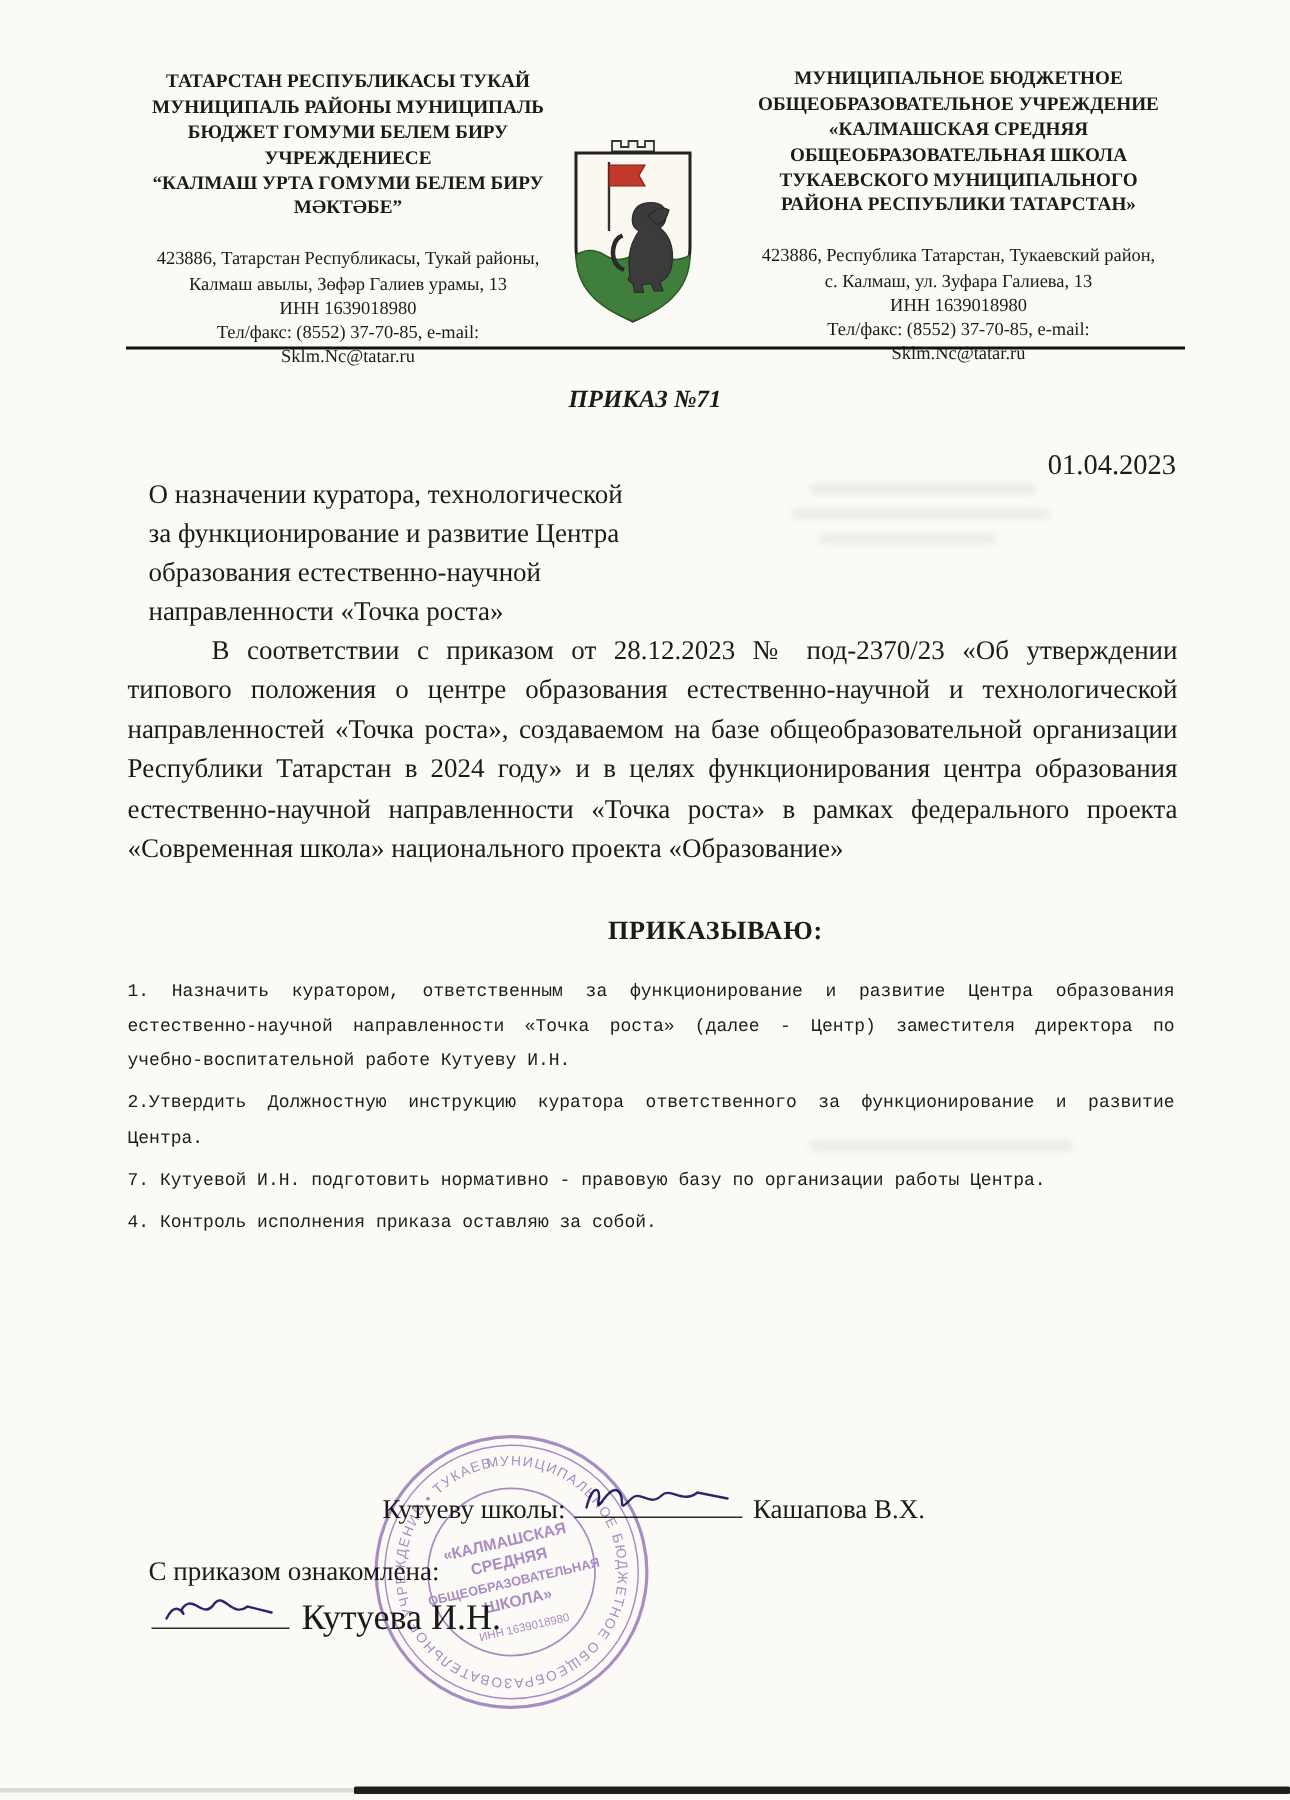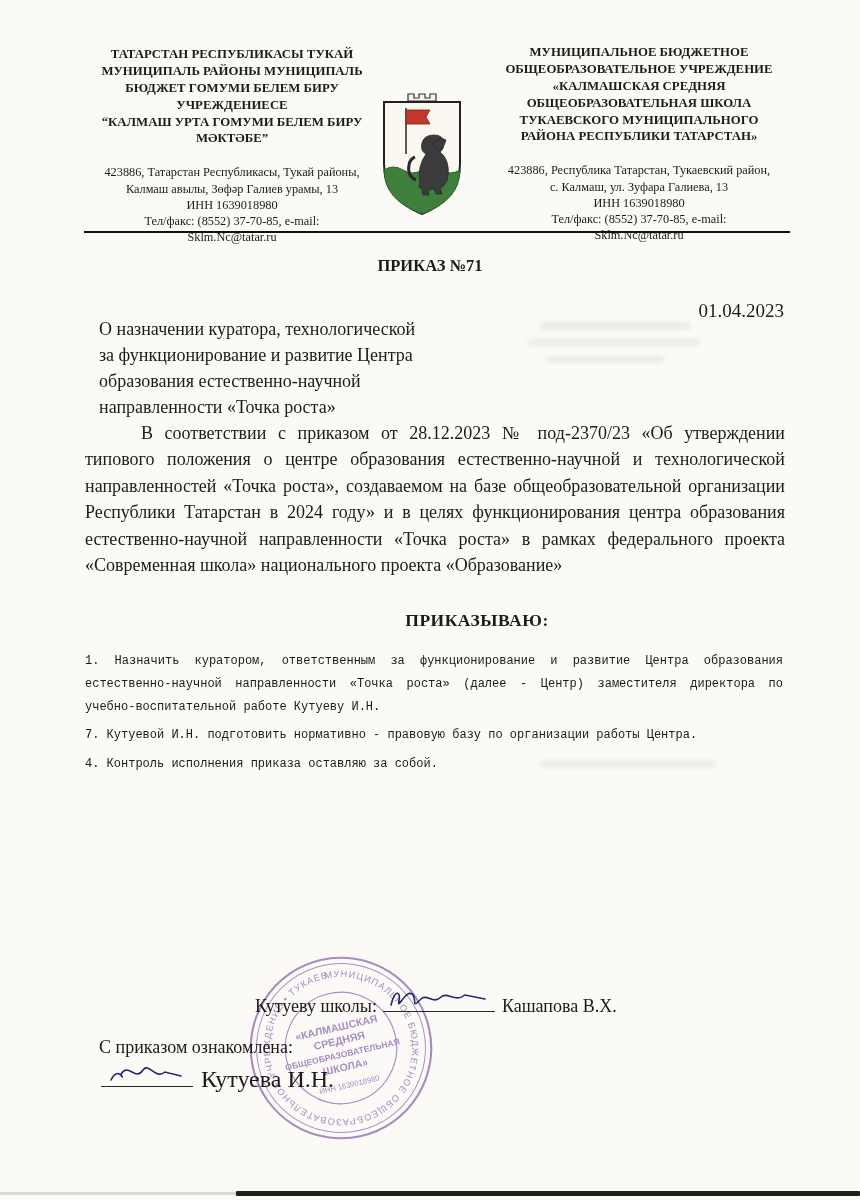--- a/index.html
+++ b/index.html
@@ -29,21 +29,21 @@
   }
 
   .hdr-rule {
     position:absolute; left:84px; top:231px; width:706px; height:0;
     border-top:2px solid #111;
   }
 
   
   .order-title {
     position:absolute; left:0; top:256px; width:860px;
-    text-align:center; font-weight:bold; font-size:16.5px;
+    text-align:center; font-weight:bold; font-size:16.5px;font-style:italic;
   }
   .order-date {
     position:absolute; right:76px; top:300px;
     font-size:19px;
     text-align:center;
   }
   .order-subject {
     position:absolute; left:99px; top:316px; width:400px;
     font-size:18px; line-height:1.45;
   }
@@ -167,20 +167,21 @@
 за функционирование и развитие Центра
 образования естественно-научной
  направленности «Точка роста»</div>
 
   <div class="order-preamble">В соответствии с приказом от 28.12.2023  №  под-2370/23  «Об утверждении типового положения о центре образования естественно-научной и технологической направленностей «Точка роста», создаваемом на базе общеобразовательной организации Республики Татарстан в 2024 году» и в целях функционирования центра образования естественно-научной направленности «Точка роста» в рамках федерального проекта «Современная школа» национального проекта «Образование»</div>
 
   <div class="order-resolution">ПРИКАЗЫВАЮ:</div>
 
   <div class="order-items">
     <p class="order-item">1. Назначить куратором, ответственным за функционирование и развитие Центра образования естественно-научной направленности «Точка роста» (далее - Центр) заместителя директора по учебно-воспитательной  работе Кутуеву И.Н.</p>
+    <p class="order-item">2.Утвердить  Должностную  инструкцию  куратора  ответственного  за функционирование и развитие Центра.</p>
     <p class="order-item">7. Кутуевой И.Н.  подготовить нормативно - правовую базу по организации работы Центра.</p>
     <p class="order-item">4. Контроль исполнения приказа оставляю за собой.</p>
   </div>
 
   <div class="sig-director">
     <span>Кутуеву школы:</span>
     <span class="sig-line">
       <svg width="104" height="30" viewBox="0 0 104 30">
         <path d="M4,20 C8,4 14,6 12,16 C10,26 20,2 26,10 C30,16 24,24 34,14 C40,8 46,20 54,12 C60,6 68,18 78,10 L98,14" fill="none" stroke="#27276b" stroke-width="1.6" stroke-linecap="round"></path>
       </svg>

